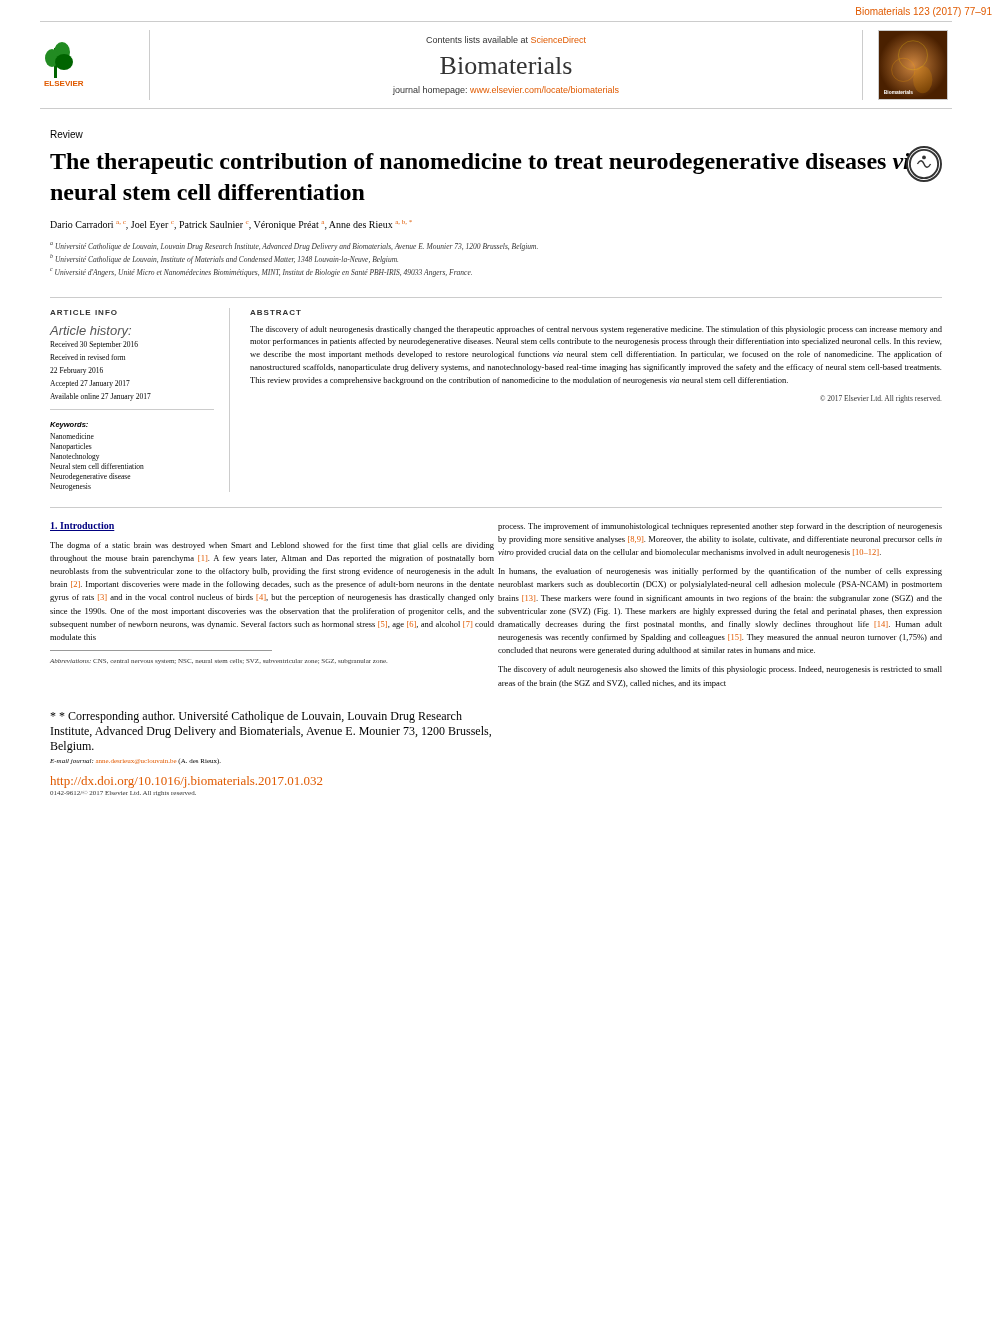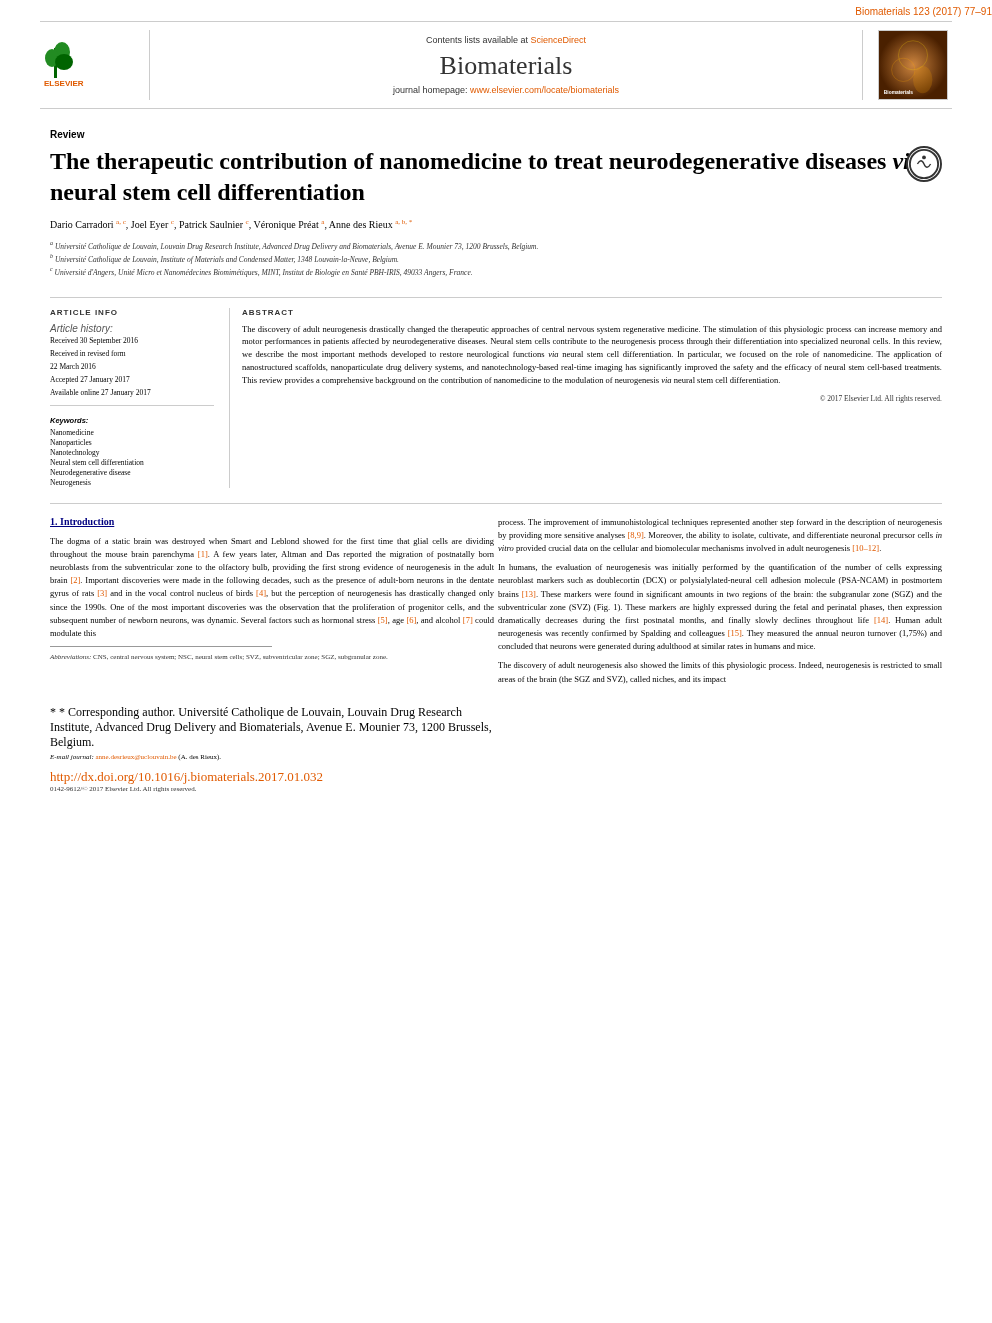--- a/index.html
+++ b/index.html
@@ -106,21 +106,21 @@
     }
 
     
     .main-content {
       padding: 10px 50px;
     }
 
     .review-label {
       font-family: Arial, sans-serif;
       font-size: 10px;
-      font-weight: bold;
+      font-weight: normal;
       margin-bottom: 6px;
       margin-top: 10px;
     }
 
     .article-title {
       font-size: 24px;
       font-weight: bold;
       line-height: 1.3;
       margin-bottom: 10px;
       color: #000;
@@ -163,21 +163,21 @@
       margin-bottom: 10px;
     }
 
     .affiliations sup {
       font-size: 6px;
     }
 
     
     .two-col {
       display: flex;
-      gap: 12px;
+      gap: 20px;
       border-top: 1px solid #ccc;
       padding-top: 10px;
       margin-top: 19px;
     }
 
     .article-info {
       width: 180px;
       flex-shrink: 0;
       border-right: 1px solid #ccc;
       padding-right: 15px;
@@ -187,21 +187,21 @@
       font-family: Arial, sans-serif;
       font-size: 8px;
       font-weight: bold;
       letter-spacing: 1px;
       margin-bottom: 6px;
       color: #333;
     }
 
     .info-label {
       font-family: Arial, sans-serif;
-      font-size: 10px;
+      font-size: 13px;
       font-style: italic;
       color: #555;
       margin-bottom: 2px;
     }
 
     .info-value {
       font-size: 7.5px;
       margin-bottom: 4px;
     }
 
@@ -385,21 +385,21 @@
     <div><sup>c</sup> Université d'Angers, Unité Micro et Nanomédecines Biomimétiques, MINT, Institut de Biologie en Santé PBH-IRIS, 49033 Angers, France.</div>
   </div>
 
   <div class="two-col">
 
     <div class="article-info">
       <div class="section-heading">ARTICLE INFO</div>
       <div class="info-label">Article history:</div>
       <div class="info-value">Received 30 September 2016</div>
       <div class="info-value">Received in revised form</div>
-      <div class="info-value">22 March 2016</div>
+      <div class="info-value">22 February 2016</div>
       <div class="info-value">Accepted 27 January 2017</div>
       <div class="info-value">Available online 27 January 2017</div>
 
       <div style="border-top:1px solid #ccc; margin: 8px 0 6px 0;"></div>
       <div class="keywords-heading">Keywords:</div>
       <div class="keyword-item">Nanomedicine</div>
       <div class="keyword-item">Nanoparticles</div>
       <div class="keyword-item">Nanotechnology</div>
       <div class="keyword-item">Neural stem cell differentiation</div>
       <div class="keyword-item">Neurodegenerative disease</div>

